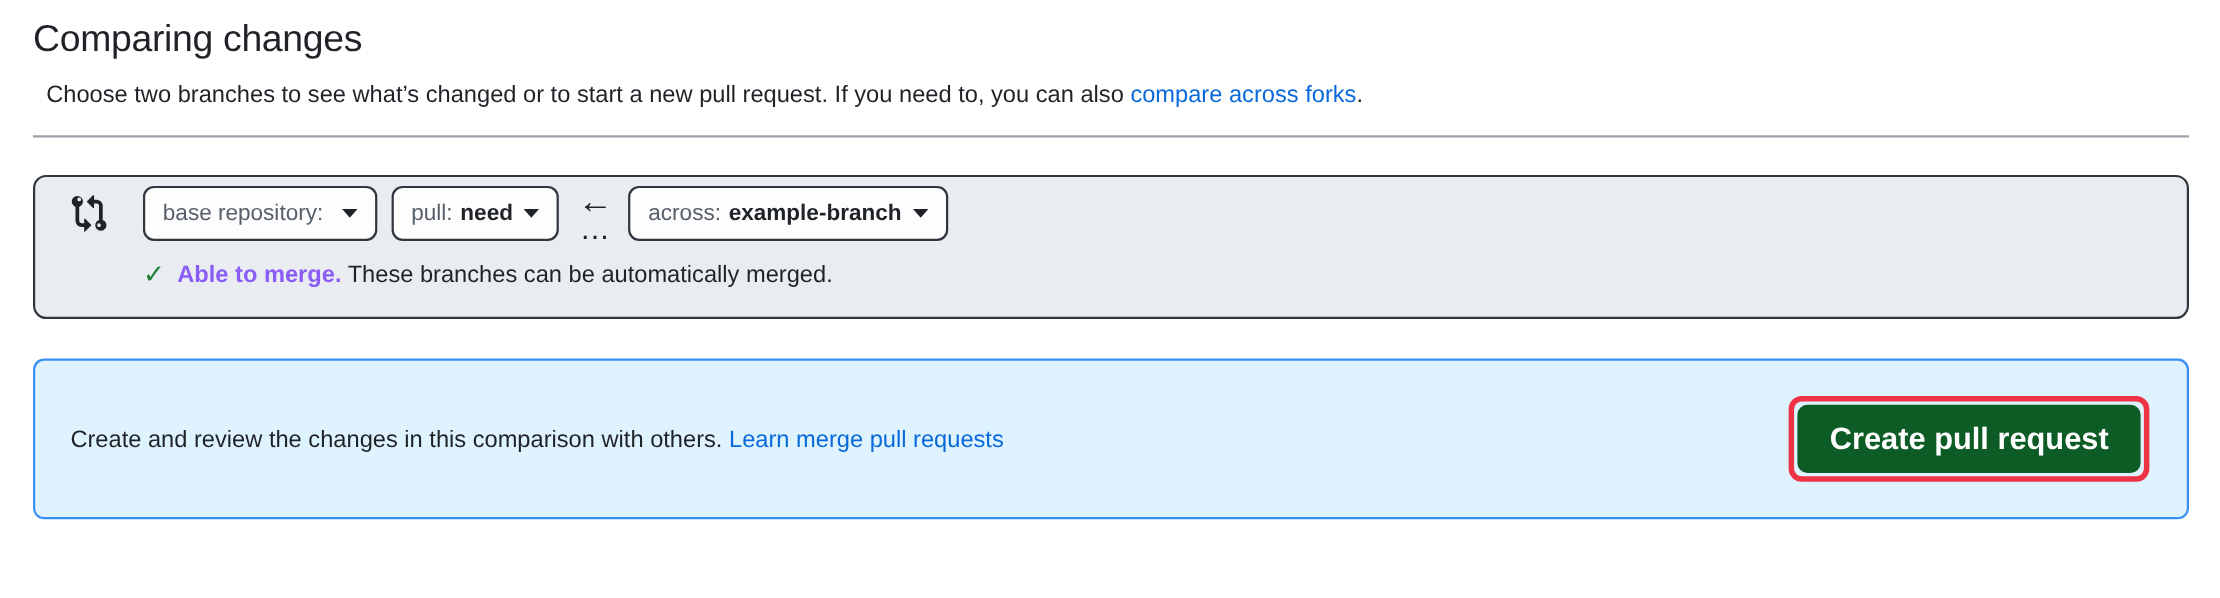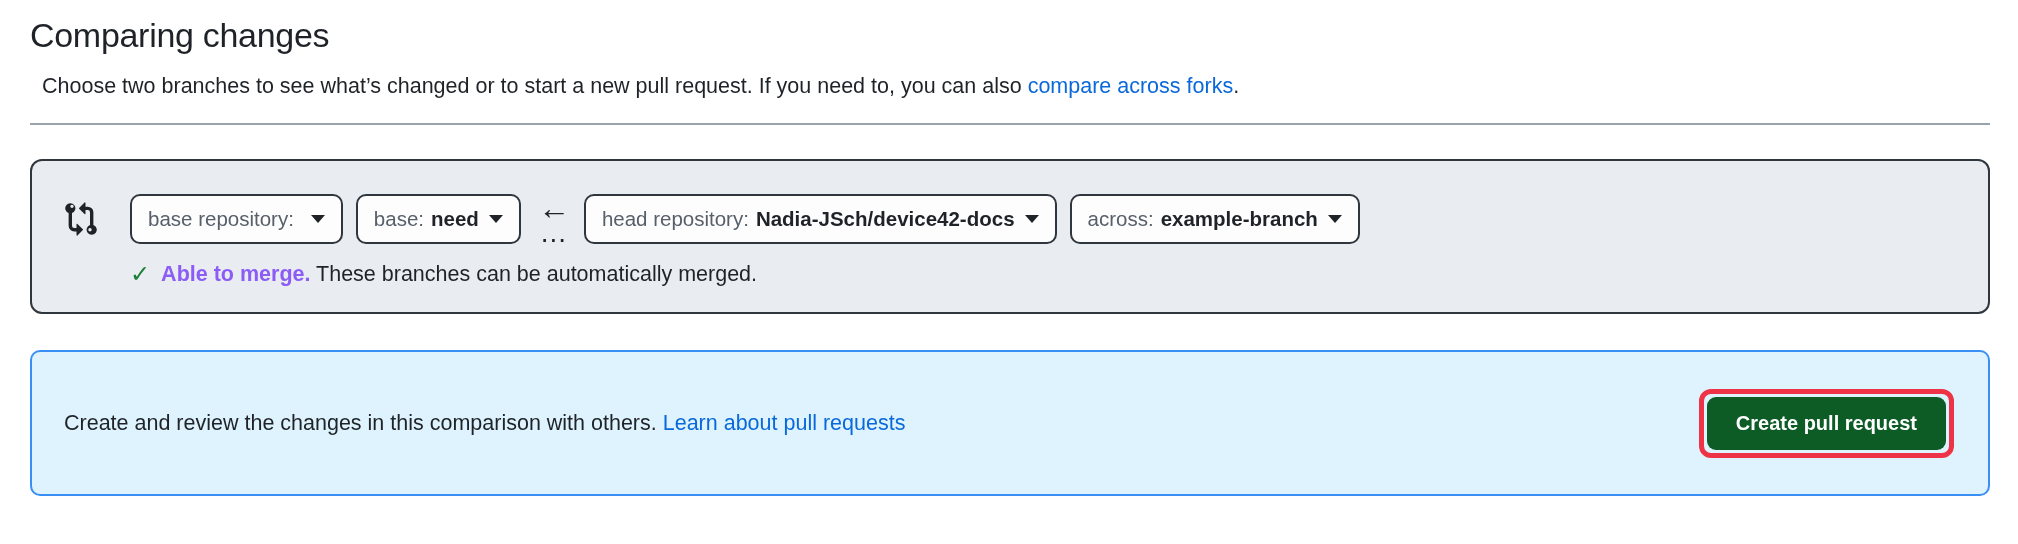--- a/index.html
+++ b/index.html
@@ -33,21 +33,21 @@
     border-top: 2px solid #9aa2ab;
     margin: 21px 0 0 0;
   }
 
   
   .compare-box {
     margin-top: 34px;
     background: #e9edf1;
     border: 2px solid #2f363d;
     border-radius: 12px;
-    padding: 33px 16px 24px 16px;
+    padding: 8px 16px 24px 16px;
   }
   .selector-row { display: flex; align-items: center; }
   .compare-icon-wrap {
     width: 36px; height: 36px;
     margin: 0 31px 0 15px;
     color: #1f2328;
     flex: none;
   }
   .compare-icon-wrap svg { width: 36px; height: 36px; display: block; }
 
@@ -118,21 +118,21 @@
     border: 5px solid #ef3347;
     border-radius: 12px;
     padding: 3px;
     flex: none;
   }
   .create-pr-button {
     background: #0d5c26;
     color: #ffffff;
     font-family: "Liberation Sans", "DejaVu Sans", sans-serif;
     font-weight: 700;
-    font-size: 20px;
+    font-size: 28px;
     border: none;
     border-radius: 9px;
     padding: 15px 29px;
     cursor: pointer;
     display: block;
     white-space: nowrap;
   }
 </style>
 </head>
 <body>
@@ -153,51 +153,46 @@
           <path d="M9.573.677A.25.25 0 0 1 10 .854V2.5h1A2.5 2.5 0 0 1 13.5 5v5.628a2.251 2.251 0 1 1-1.5 0V5a1 1 0 0 0-1-1h-1v1.646a.25.25 0 0 1-.427.177L7.177 3.427a.25.25 0 0 1 0-.354ZM6.427 15.323a.25.25 0 0 1-.427-.177V13.5h-1A2.5 2.5 0 0 1 2.5 11V5.372a2.25 2.25 0 1 1 1.5 0V11a1 1 0 0 0 1 1h1v-1.646a.25.25 0 0 1 .427-.177l2.396 2.396a.25.25 0 0 1 0 .354ZM4 3.122a.75.75 0 1 0-.75-.75.75.75 0 0 0 .75.75Zm8.75 9.628a.75.75 0 1 0-.75.75.75.75 0 0 0 .75-.75Z"></path>
         </svg>
       </span>
 
       <div class="branch-select">
         <span class="sel-label">base repository:</span>
         <span class="caret"></span>
       </div>
 
       <div class="branch-select">
-        <span class="sel-label">base:</span>
+        <span class="sel-label">pull:</span>
         <span class="sel-value">need</span>
         <span class="caret"></span>
       </div>
 
       <div class="range-indicator">
         <span class="range-arrow">←</span>
         <span class="range-dots">...</span>
       </div>
 
-      <div class="branch-select">
-        <span class="sel-label">head repository:</span>
-        <span class="sel-value">Nadia-JSch/device42-docs</span>
-        <span class="caret"></span>
-      </div>
 
       <div class="branch-select">
         <span class="sel-label">across:</span>
         <span class="sel-value">example-branch</span>
         <span class="caret"></span>
       </div>
 
     </div>
 
     <div class="merge-status">
       <span class="check-icon">✓</span>
       <span><span class="merge-bold">Able to merge.</span><span class="merge-rest"> These branches can be automatically merged.</span></span>
     </div>
   </div>
 
   <div class="cta-banner">
-    <div class="cta-text"><span>Create and review the changes in this comparison with others. </span><a class="link">Learn about pull requests</a></div>
+    <div class="cta-text"><span>Create and review the changes in this comparison with others. </span><a class="link">Learn merge pull requests</a></div>
 
     <div class="annotation-box">
       <button class="create-pr-button">Create pull request</button>
     </div>
   </div>
 
 </div>
 
 </body></html>

